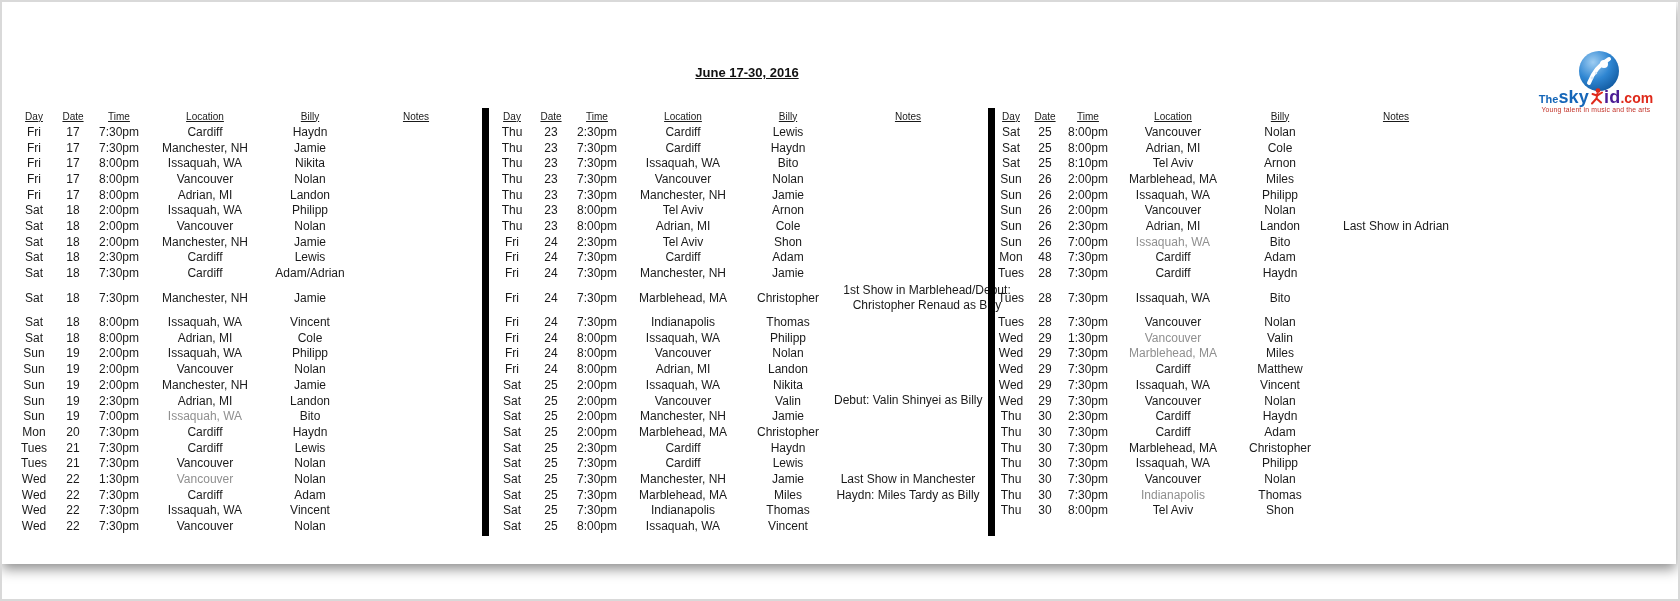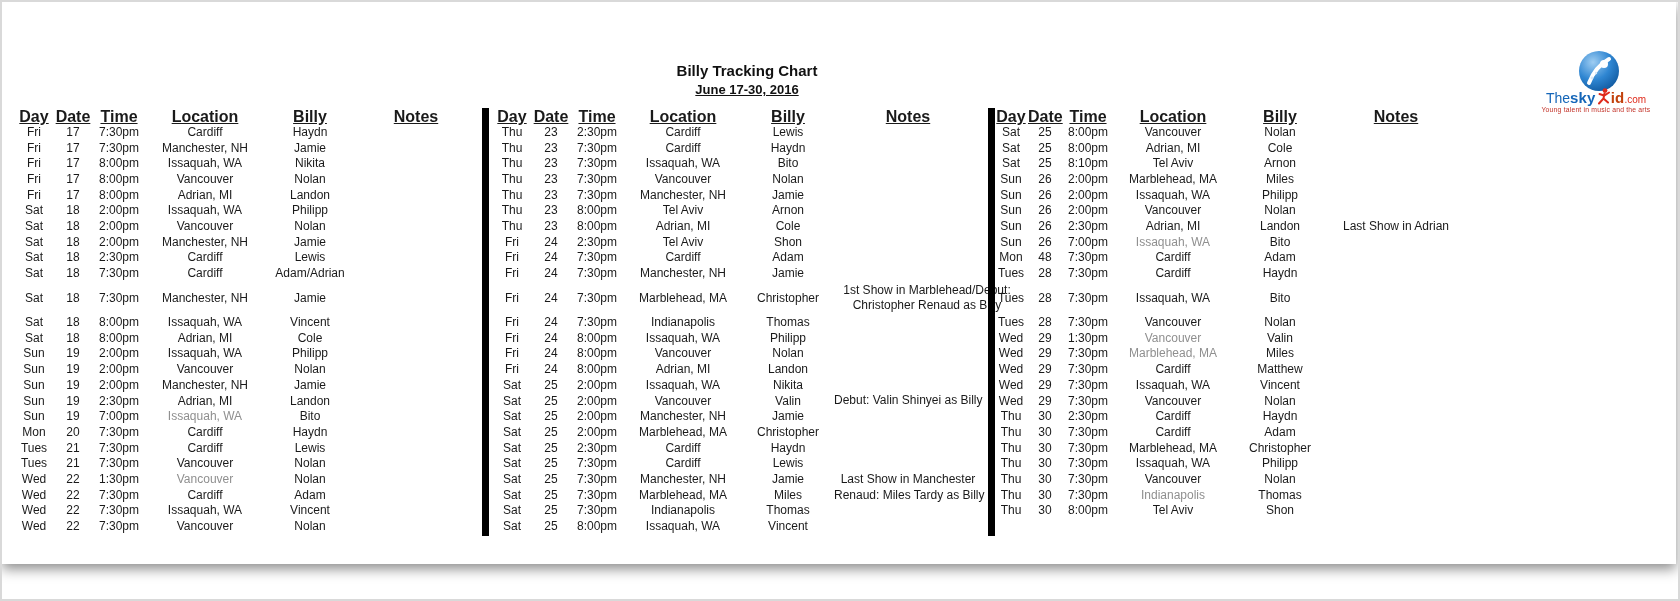--- a/index.html
+++ b/index.html
@@ -20,45 +20,44 @@
 
   .tgroup{position:absolute;top:106px;--cols:40px 38px 54px 118px 92px 1fr;}
   #t1{left:12px;width:462px;}
   #t2{left:490px;width:490px;}
   #t3{left:992px;width:470px;--cols:34px 34px 52px 118px 96px 1fr;}
 
   .trow{display:grid;grid-template-columns:var(--cols);height:15.7px;align-items:center;}
   .trow.thead{height:16px;}
   .trow.tall{height:33.4px;}
   .cell{text-align:center;font-size:12px;white-space:nowrap;line-height:1;}
-  .hcell{text-align:center;font-size:16px;font-weight:bold;text-decoration:underline;white-space:nowrap;}
+  .hcell{text-align:center;font-size:10px;font-weight:normal;text-decoration:underline;white-space:nowrap;}
   .cell.gray{color:#8f8f8f;}
   .c5{display:flex;justify-content:center;align-items:center;overflow:visible;}
   .note-text{display:inline-block;font-size:12px;line-height:1.18;max-width:186px;white-space:normal;text-align:center;flex:0 0 auto;width:max-content;}
 
   .vbar{position:absolute;top:106px;width:7px;height:428px;background:#000;}
   #vbar1{left:480px;}
   #vbar2{left:986px;}
 
   .logo{position:absolute;left:1536px;top:48px;width:116px;height:68px;}
   .logo-ball{position:absolute;left:38px;top:0;}
   .logo-text{position:absolute;left:0;top:36px;width:116px;display:flex;justify-content:center;align-items:baseline;z-index:2;}
-  .lg-the{font-size:14px;font-weight:normal;text-align:center;}
-  .lg-sky,.lg-id{font-size:15px;font-weight:bold;letter-spacing:0.2px;}
-  .lg-com{font-size:10px;font-weight:normal;}
+  .lg-the{font-size:11px;font-weight:bold;text-align:center;}
+  .lg-sky,.lg-id{font-size:18px;font-weight:bold;letter-spacing:0.2px;}
+  .lg-com{font-size:14px;font-weight:bold;}
   .lg-fig{position:relative;top:2px;margin:0 1px;}
   .logo-tagline{position:absolute;left:-8px;top:56px;width:132px;text-align:center;font-size:6.8px;letter-spacing:0.2px;}
 </style>
 </head>
 <body>
 
 <div class="page">
 
   <div class="title-block">
-    <div class="doc-title">Billy Tracking Chart</div>
     <div class="doc-subtitle">June 17-30, 2016</div>
   </div>
 
   <div class="logo">
     <svg class="logo-ball" width="46" height="42" viewBox="0 0 46 42">
       <defs>
         <radialGradient id="lg" cx="35%" cy="28%" r="80%">
           <stop offset="0%" stop-color="#9ecdf2"></stop>
           <stop offset="55%" stop-color="#2f86d2"></stop>
           <stop offset="100%" stop-color="#10589e"></stop>
@@ -70,21 +69,21 @@
       <circle cx="16" cy="28" r="1.4" fill="#d9e9f8"></circle>
       <circle cx="20" cy="23" r="1.2" fill="#d9e9f8"></circle>
     </svg>
     <div class="logo-text">
       <span class="lg-the" style="color:#1566b8">The</span>
         <span class="lg-sky" style="color:#1566b8">sky</span>
         <svg class="lg-fig" width="13" height="17" viewBox="0 0 13 17">
         <circle cx="8" cy="2.6" r="2.4" fill="#df2a1b"></circle>
         <path d="M7.5 5.5 L6.5 10.5 L2 15.5 M6.5 10.5 L11 14.5 M7.5 7.5 L12 4.5 M7 7.5 L2.5 6" stroke="#df2a1b" stroke-width="2" fill="none" stroke-linecap="round"></path>
       </svg>
-        <span class="lg-id" style="color:#c2410c">id</span>
+        <span class="lg-id" style="color:#4c1d95">id</span>
         <span class="lg-com" style="color:#df2a1b">.com</span>
     </div>
     <div class="logo-tagline" style="color:#c23026">Young talent in music and the arts</div>
   </div>
 
   <div class="tgroup" id="t1">
       <div class="trow thead">
         <div class="hcell">Day</div>
         <div class="hcell">Date</div>
         <div class="hcell">Time</div>
@@ -573,21 +572,21 @@
           <span class="note-text">Last Show in Manchester</span>
         </div>
       </div>
       <div class="trow">
         <div class="cell c0">Sat</div>
         <div class="cell c1">25</div>
         <div class="cell c2">7:30pm</div>
         <div class="cell c3">Marblehead, MA</div>
         <div class="cell c4">Miles</div>
         <div class="cell c5">
-          <span class="note-text">Renaud: Miles Tardy as Billy</span>
+          <span class="note-text">Haydn: Miles Tardy as Billy</span>
         </div>
       </div>
       <div class="trow">
         <div class="cell c0">Sat</div>
         <div class="cell c1">25</div>
         <div class="cell c2">7:30pm</div>
         <div class="cell c3">Indianapolis</div>
         <div class="cell c4">Thomas</div>
         <div class="cell c5">
           <span class="note-text"></span>

